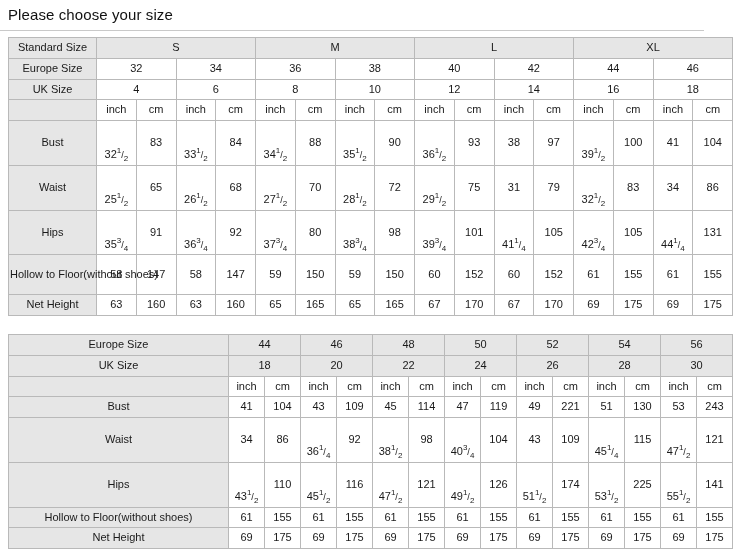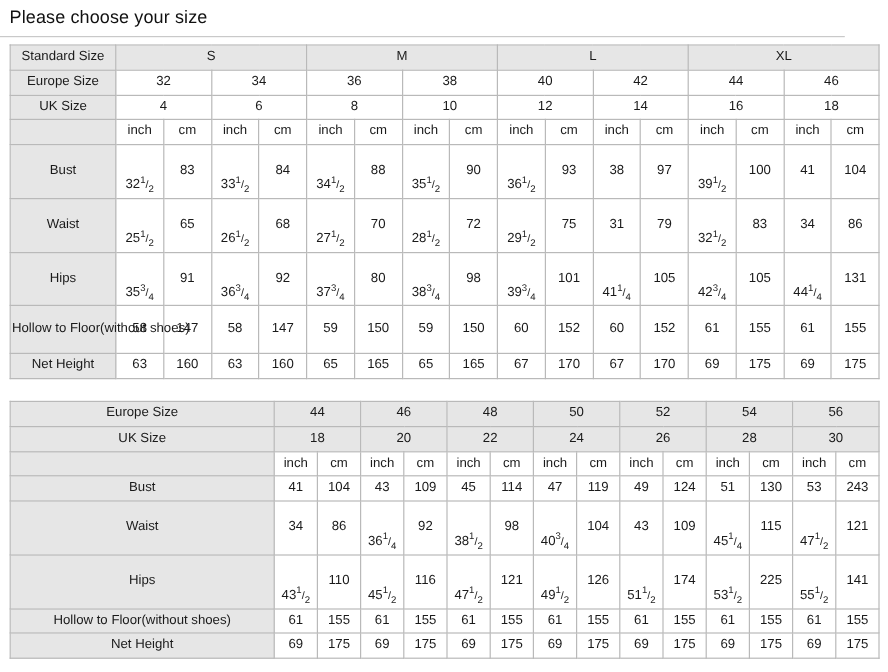--- a/index.html
+++ b/index.html
@@ -300,21 +300,21 @@
         <td class="label">Bust</td>
         <td>41</td>
         <td>104</td>
         <td>43</td>
         <td>109</td>
         <td>45</td>
         <td>114</td>
         <td>47</td>
         <td>119</td>
         <td>49</td>
-        <td>124</td>
+        <td>221</td>
         <td>51</td>
         <td>130</td>
         <td>53</td>
         <td>243</td>
       </tr>
       <tr>
         <td class="label">Waist</td>
         <td>34</td>
         <td>86</td>
         <td><span class="frac">36<sup>1</sup><span class="sl">/</span><sub>4</sub></span></td>

